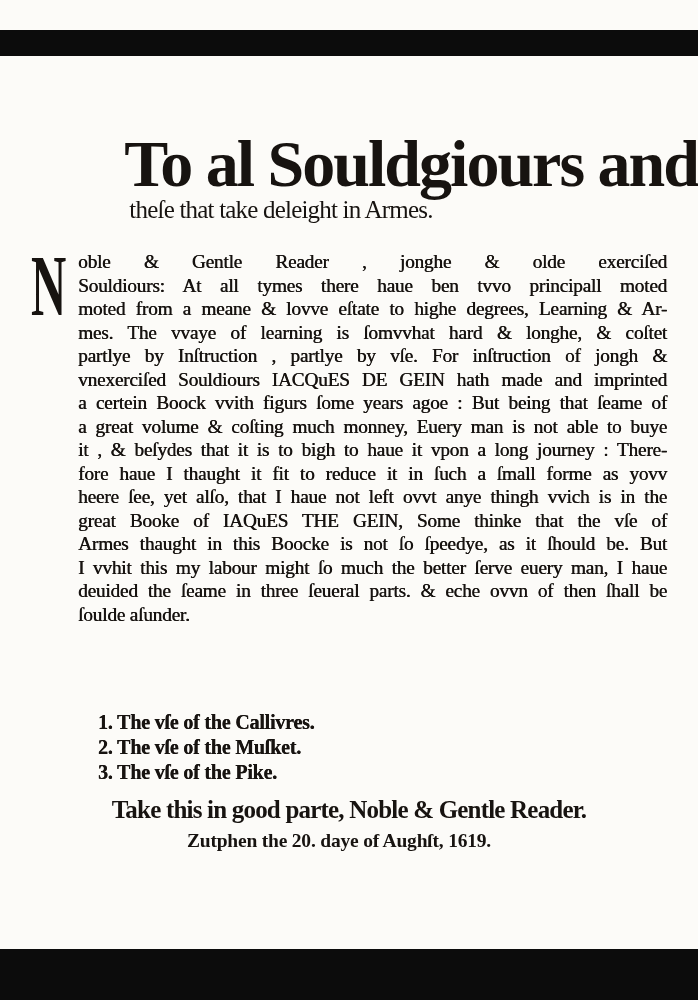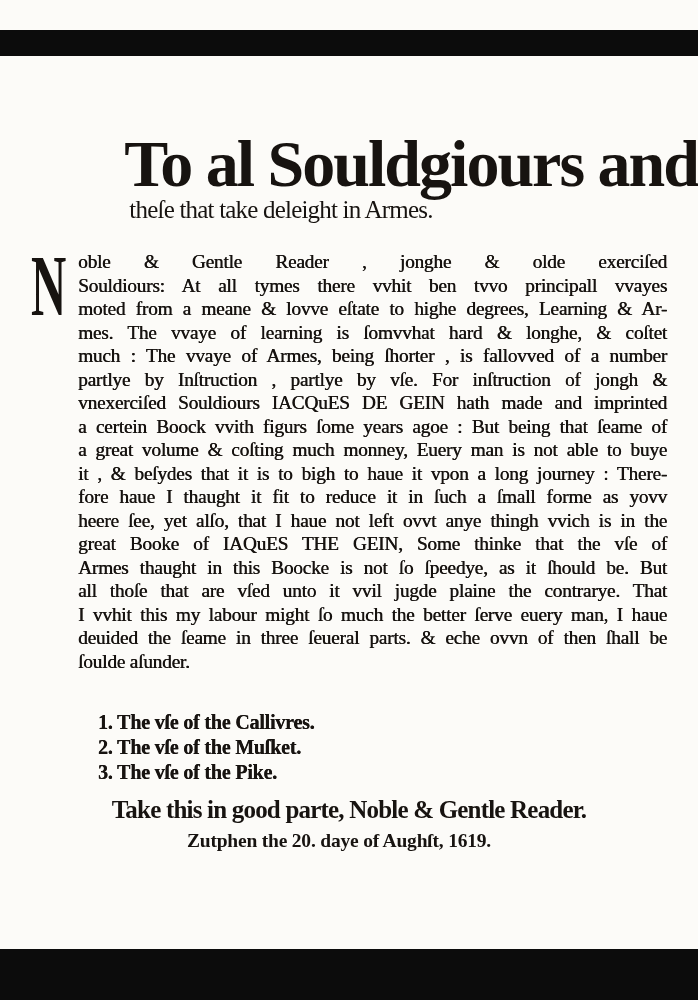--- a/index.html
+++ b/index.html
@@ -132,34 +132,32 @@
   <div class="page-title">To al Souldgiours and</div>
 
   <div class="page-subtitle">theſe that take deleight in Armes.</div>
 
   <div class="body-text">
     <div class="drop-cap">
       <span>N</span>
     </div>
     <div>
         <div class="body-line">oble &amp; Gentle Reader , jonghe &amp; olde exerciſed</div>
-        <div class="body-line">Souldiours: At all tymes there vvhit ben tvvo principall vvayes</div>
+        <div class="body-line">Souldiours: At all tymes there haue ben tvvo principall moted</div>
         <div class="body-line">moted from a meane &amp; lovve eſtate to highe degrees, Learning &amp; Ar-</div>
         <div class="body-line">mes. The vvaye of learning is ſomvvhat hard &amp; longhe, &amp; coſtet</div>
-        <div class="body-line">much : The vvaye of Armes, being ſhorter , is fallovved of a number</div>
         <div class="body-line">partlye by Inſtruction , partlye by vſe. For inſtruction of jongh &amp;</div>
         <div class="body-line">vnexerciſed Souldiours IACQuES DE GEIN hath made and imprinted</div>
         <div class="body-line">a certein Boock vvith figurs ſome years agoe : But being that ſeame of</div>
         <div class="body-line">a great volume &amp; coſting much monney, Euery man is not able to buye</div>
         <div class="body-line">it , &amp; beſydes that it is to bigh to haue it vpon a long journey : There-</div>
         <div class="body-line">fore haue I thaught it fit to reduce it in ſuch a ſmall forme as yovv</div>
         <div class="body-line">heere ſee, yet alſo, that I haue not left ovvt anye thingh vvich is in the</div>
         <div class="body-line">great Booke of IAQuES THE GEIN, Some thinke that the vſe of</div>
         <div class="body-line">Armes thaught in this Boocke is not ſo ſpeedye, as it ſhould be. But</div>
-        <div class="body-line">all thoſe that are vſed unto it vvil jugde plaine the contrarye. That</div>
         <div class="body-line">I vvhit this my labour might ſo much the better ſerve euery man, I haue</div>
         <div class="body-line">deuided the ſeame in three ſeueral parts. &amp; eche ovvn of then ſhall be</div>
         <div class="body-line">ſoulde aſunder.</div>
       </div>
   </div>
 
   <div class="parts-list">
       <div class="list-line">1. The vſe of the Callivres.</div>
       <div class="list-line">2. The vſe of the Muſket.</div>
       <div class="list-line">3. The vſe of the Pike.</div>

